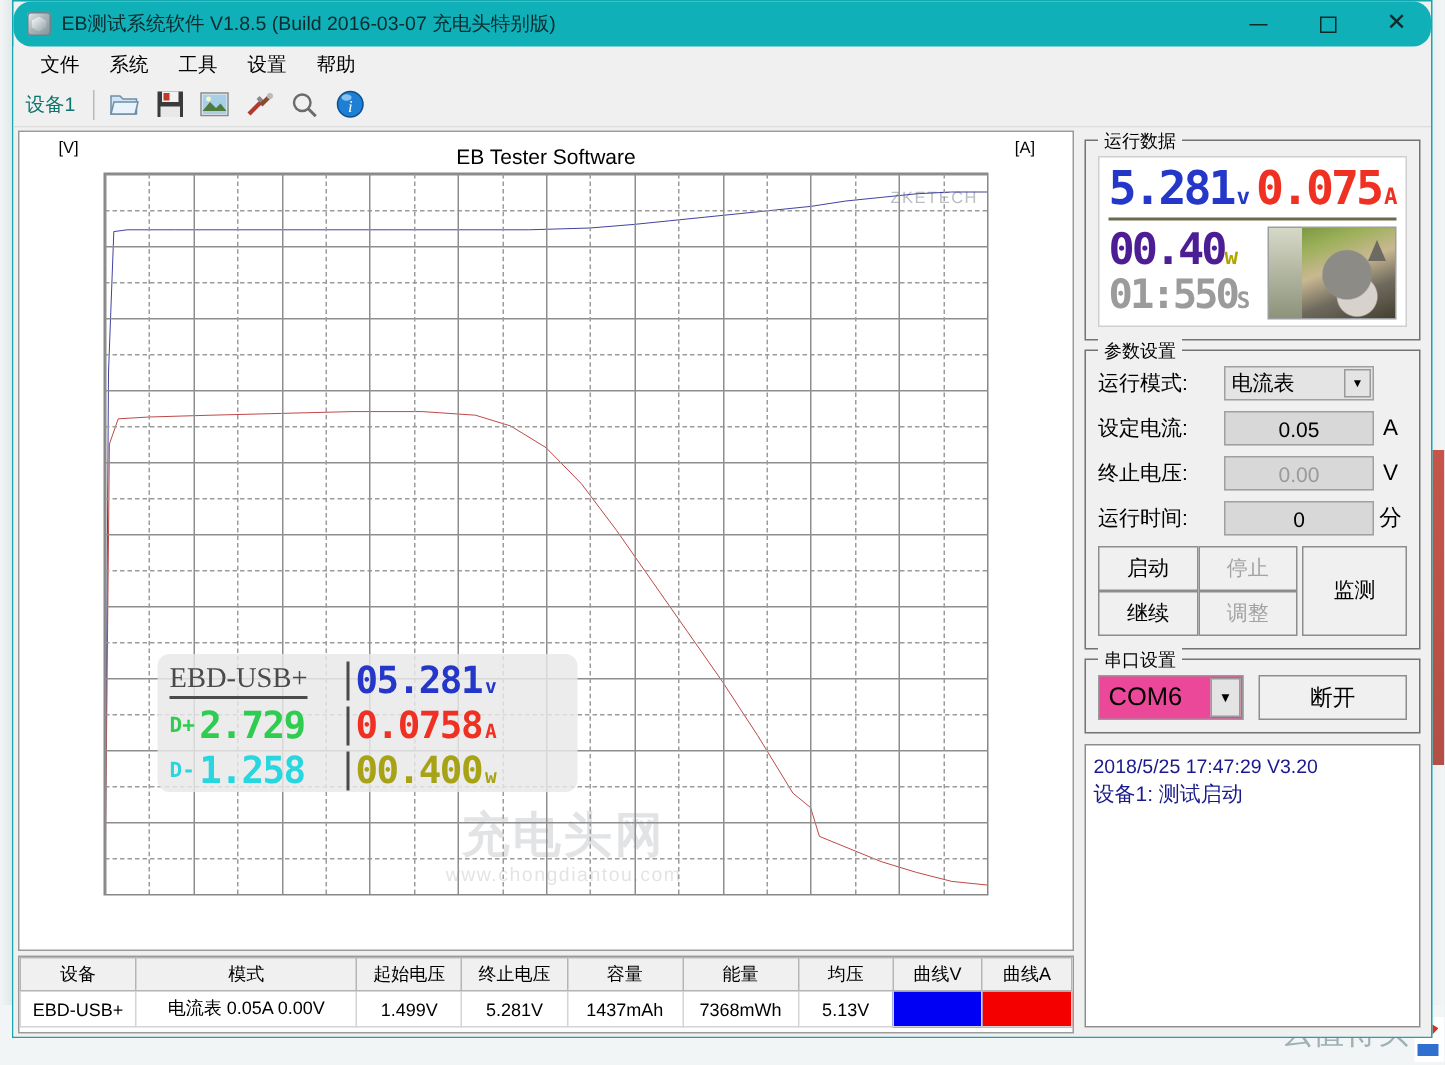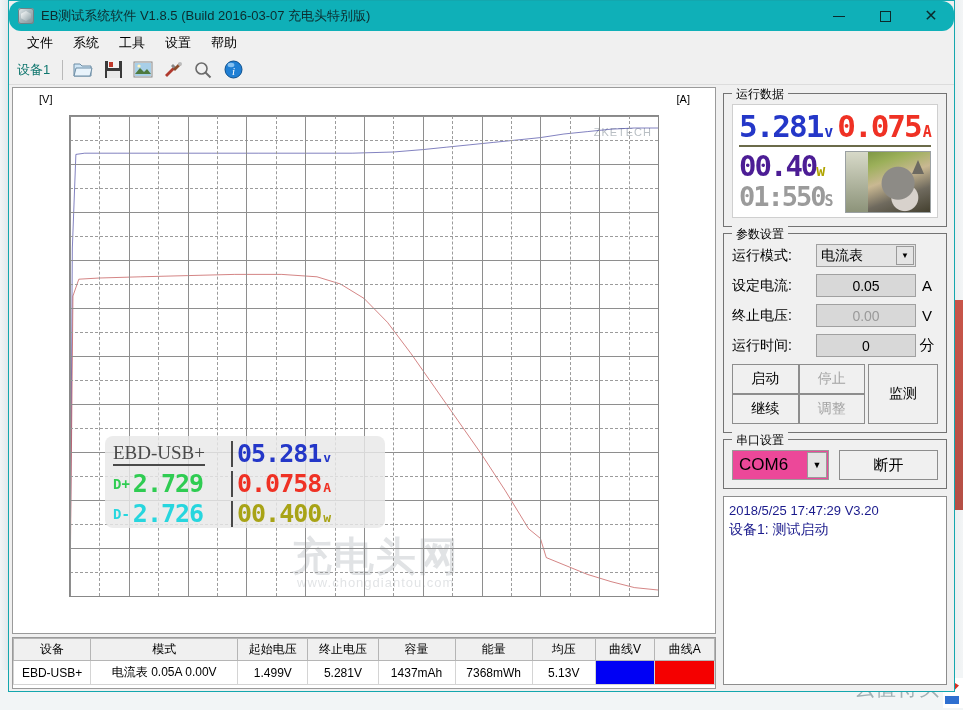--- a/index.html
+++ b/index.html
@@ -144,21 +144,21 @@
   .gl-v.minor{ border-left:1px dashed #9b9b9b; }
   .wm-zke{
     position:absolute; right:6px; top:10px; font-size:11px; color:#b9bfc4;
     letter-spacing:1px;
   }
   .wm-cdt{
     position:absolute; left:52%; bottom:6px; transform:translateX(-50%);
     text-align:center; opacity:.42;
   }
   .wm-cdt .wm-big{
-    font-size:40px; font-weight:bold; color:#b9bec3; letter-spacing:2px;
+    font-size:32px; font-weight:bold; color:#b9bec3; letter-spacing:2px;
     line-height:38px; white-space:nowrap;margin-top:44px;
   }
   .wm-cdt .wm-small{
     font-size:13px; color:#b9bec3; letter-spacing:1px; white-space:nowrap;
   }
 
   
   .ebd-overlay{
     position:absolute; left:92px; top:348px; width:280px; height:92px;
     background:rgba(232,232,232,0.82); border-radius:8px;
@@ -382,20 +382,21 @@
             <text x="9.5" y="14.5" font-size="11" font-style="italic" font-family="serif" fill="#fff" text-anchor="middle">i</text>
           </svg>
       </div>
     </div>
 
     <div class="body">
 
       <div class="left-col">
 
         <div class="chart-box">
+          <div class="chart-title">EB Tester Software</div>
           <div class="axis-unit-l">[V]</div>
           <div class="axis-unit-r">[A]</div>
 
           <div class="plot" id="plot">
             <div class="wm-zke">ZKETECH</div>
             <div class="wm-cdt">
               <div class="wm-big">充电头网</div>
               <div class="wm-small">www.chongdiantou.com</div>
             </div>
             <svg id="curves" width="100%" height="100%" viewBox="0 0 100 100" preserveAspectRatio="none" style="position:absolute;inset:0;">
@@ -486,21 +487,21 @@
               </div>
               <div class="ebd-div"></div>
               <div class="ebd-right">
                 <span class="ebd-val c-red">0.0758</span>
                 <span class="ebd-unit c-red">A</span>
               </div>
             </div>
             <div class="ebd-row">
               <div class="ebd-left">
                 <span class="ebd-tag c-cyan">D-</span>
-                <span class="ebd-val c-cyan">2.726</span>
+                <span class="ebd-val c-cyan">1.258</span>
               </div>
               <div class="ebd-div"></div>
               <div class="ebd-right">
                 <span class="ebd-val c-olive">00.400</span>
                 <span class="ebd-unit c-olive">w</span>
               </div>
             </div>
           </div>
         </div>
 

